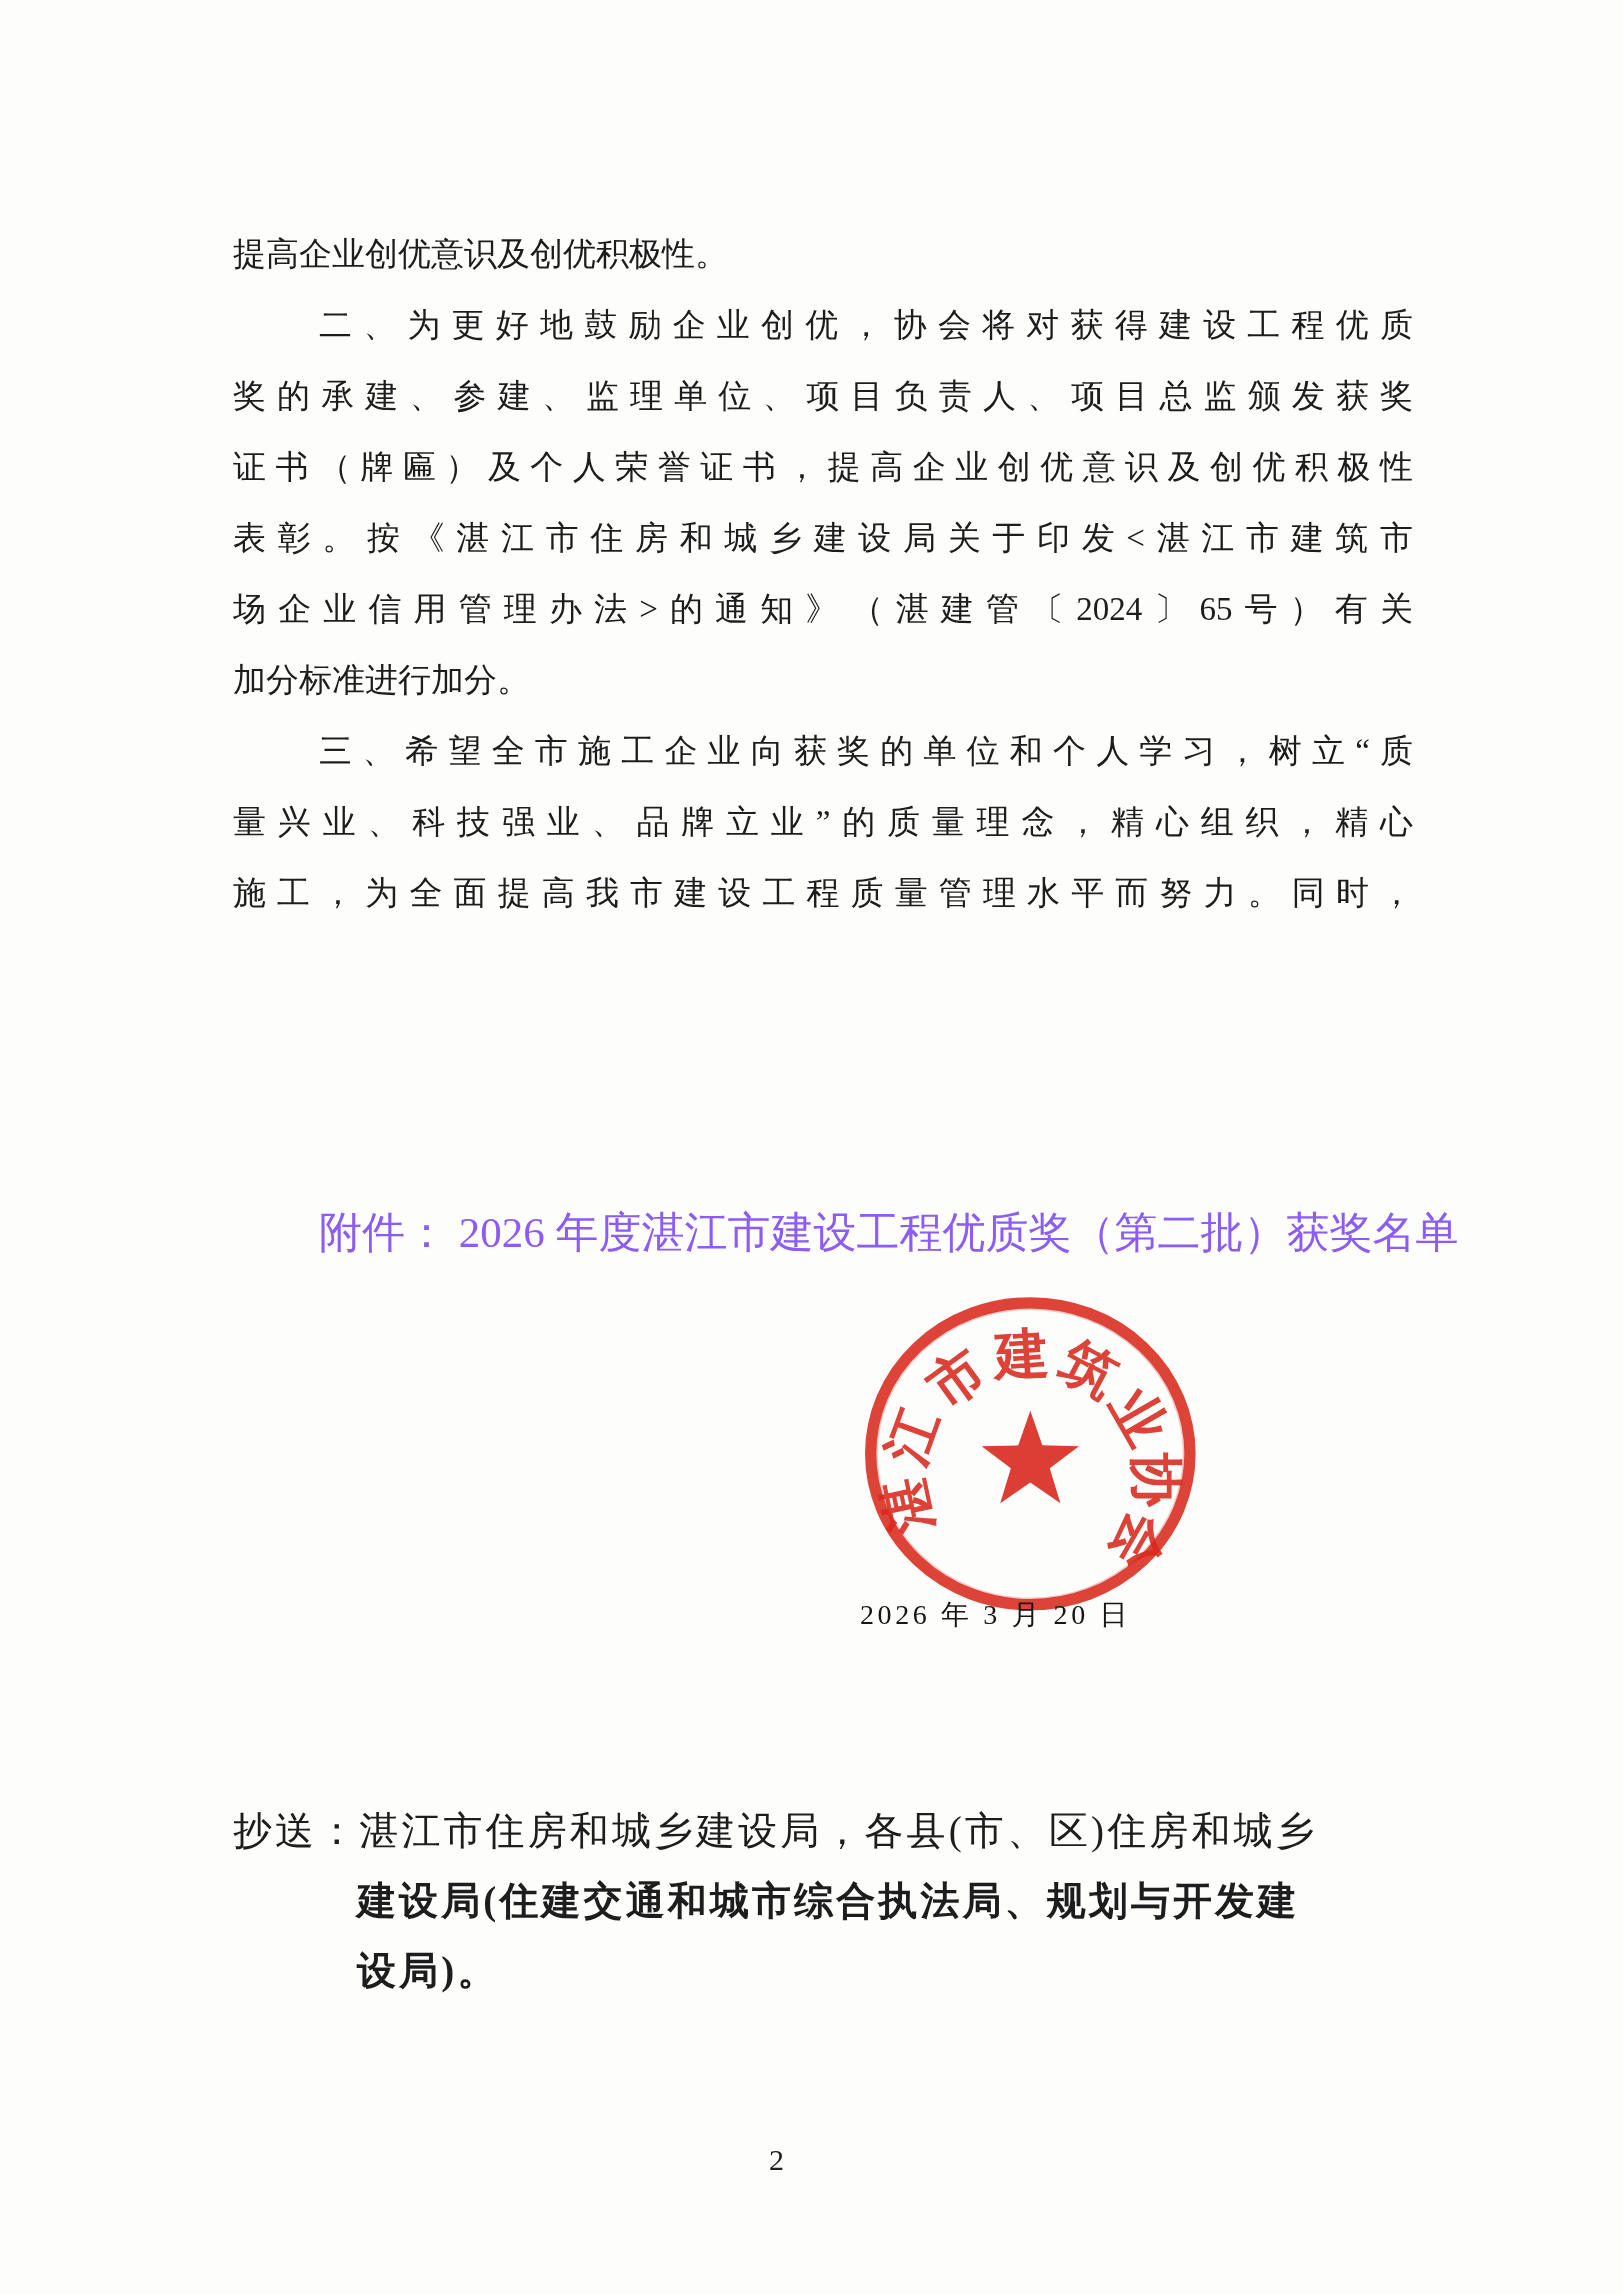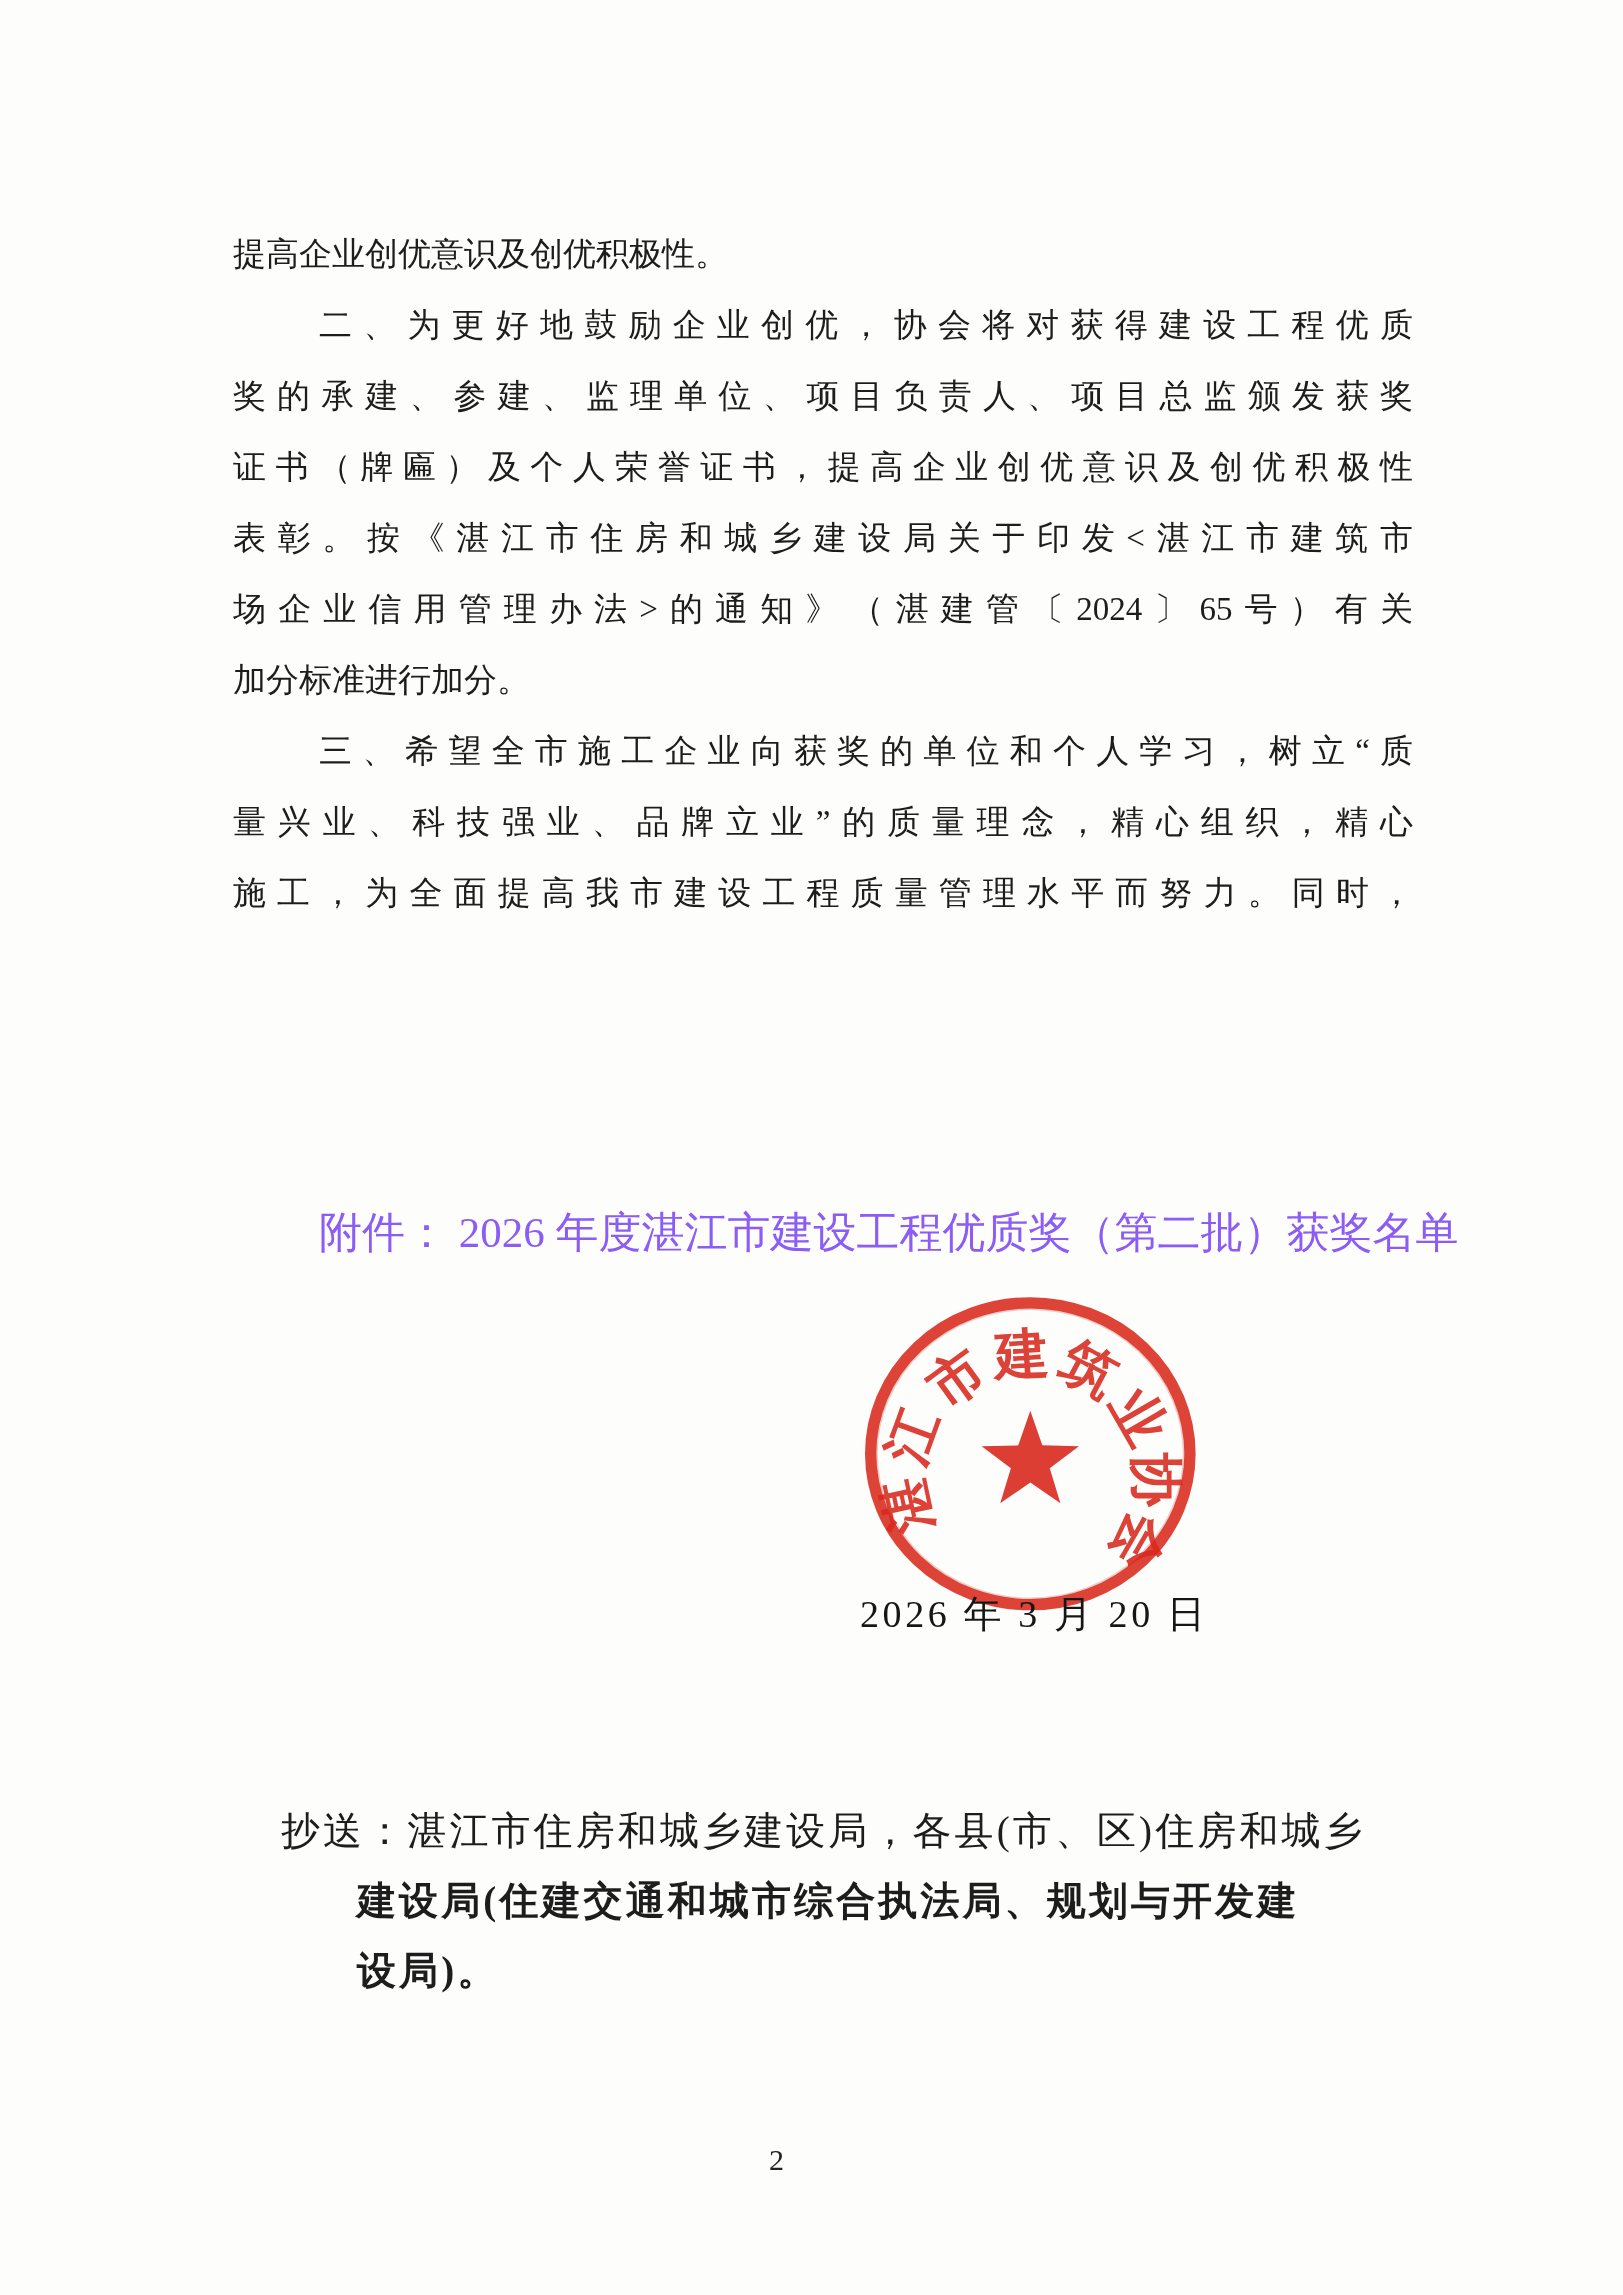--- a/index.html
+++ b/index.html
@@ -69,39 +69,39 @@
     letter-spacing: 1px;
     white-space: nowrap;
     color: #161616;
     z-index: 2;
   }
   .signature-date {
     position: absolute;
     left: 860px;
     top: 1586px;
     width: 358px;
-    font-size: 38px;
+    font-size: 28px;
     line-height: 57px;
     letter-spacing: 3.6px;
     white-space: nowrap;
     color: #161616;
     z-index: 2;
   }
   
   .cc-block {
     position: absolute;
     left: 233px;
     top: 1796px;
     width: 1193px;
     font-size: 39px;
     line-height: 70px;
     letter-spacing: 3.1px;
     color: #1d1d1d;
   }
-  .cc-first { white-space: nowrap; margin-left: 48px; }
+  .cc-first { white-space: nowrap; }
   .cc-cont { padding-left: 124px; white-space: nowrap; font-weight: bold; }
   .page-number {
     position: absolute;
     left: 756px;
     top: 2142px;
     width: 41px;
     text-align: center;
     font-size: 30px;
     line-height: 36px;
     color: #222;

